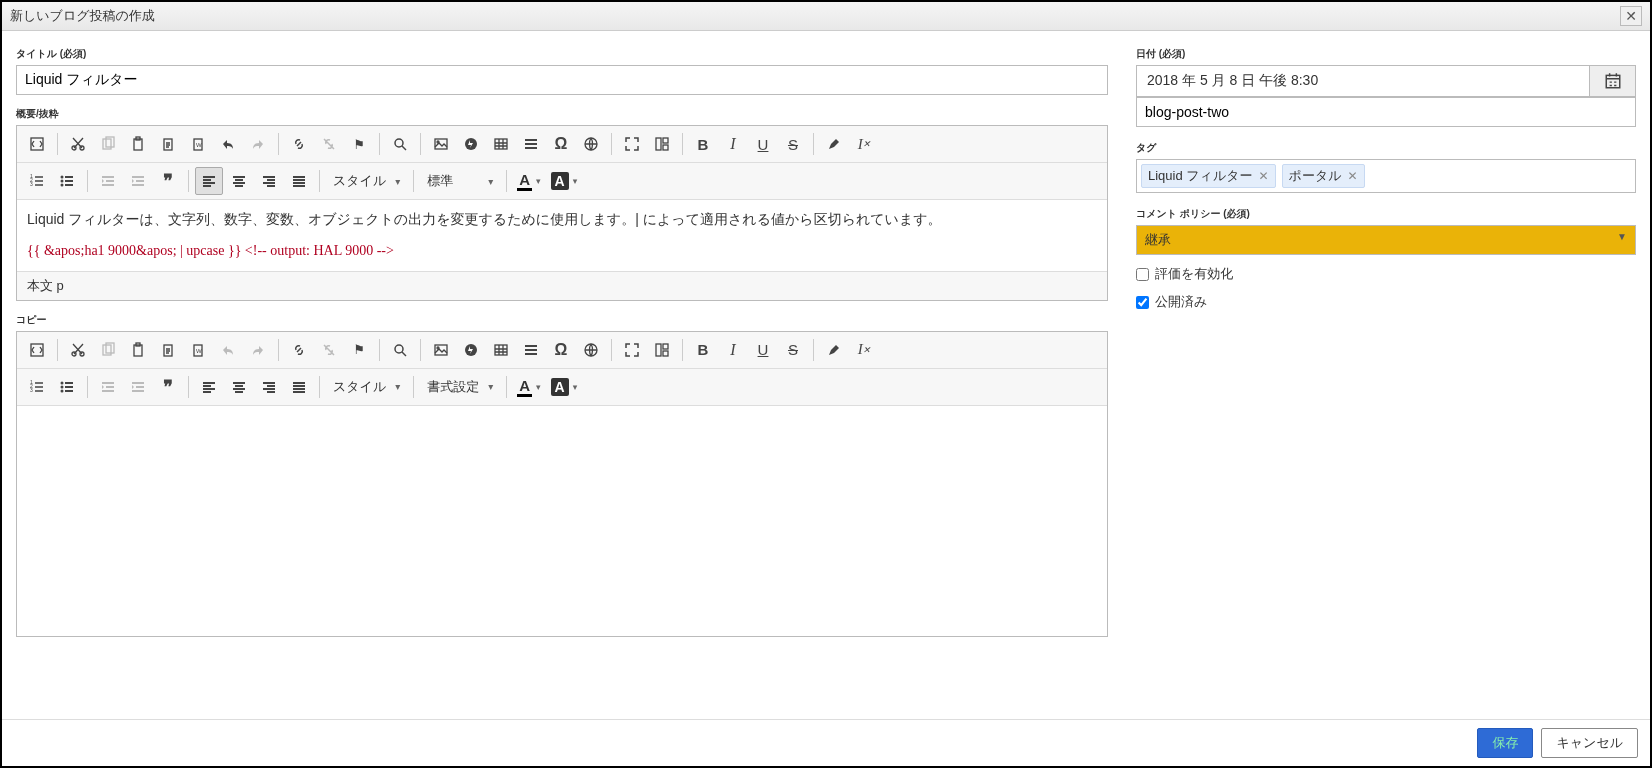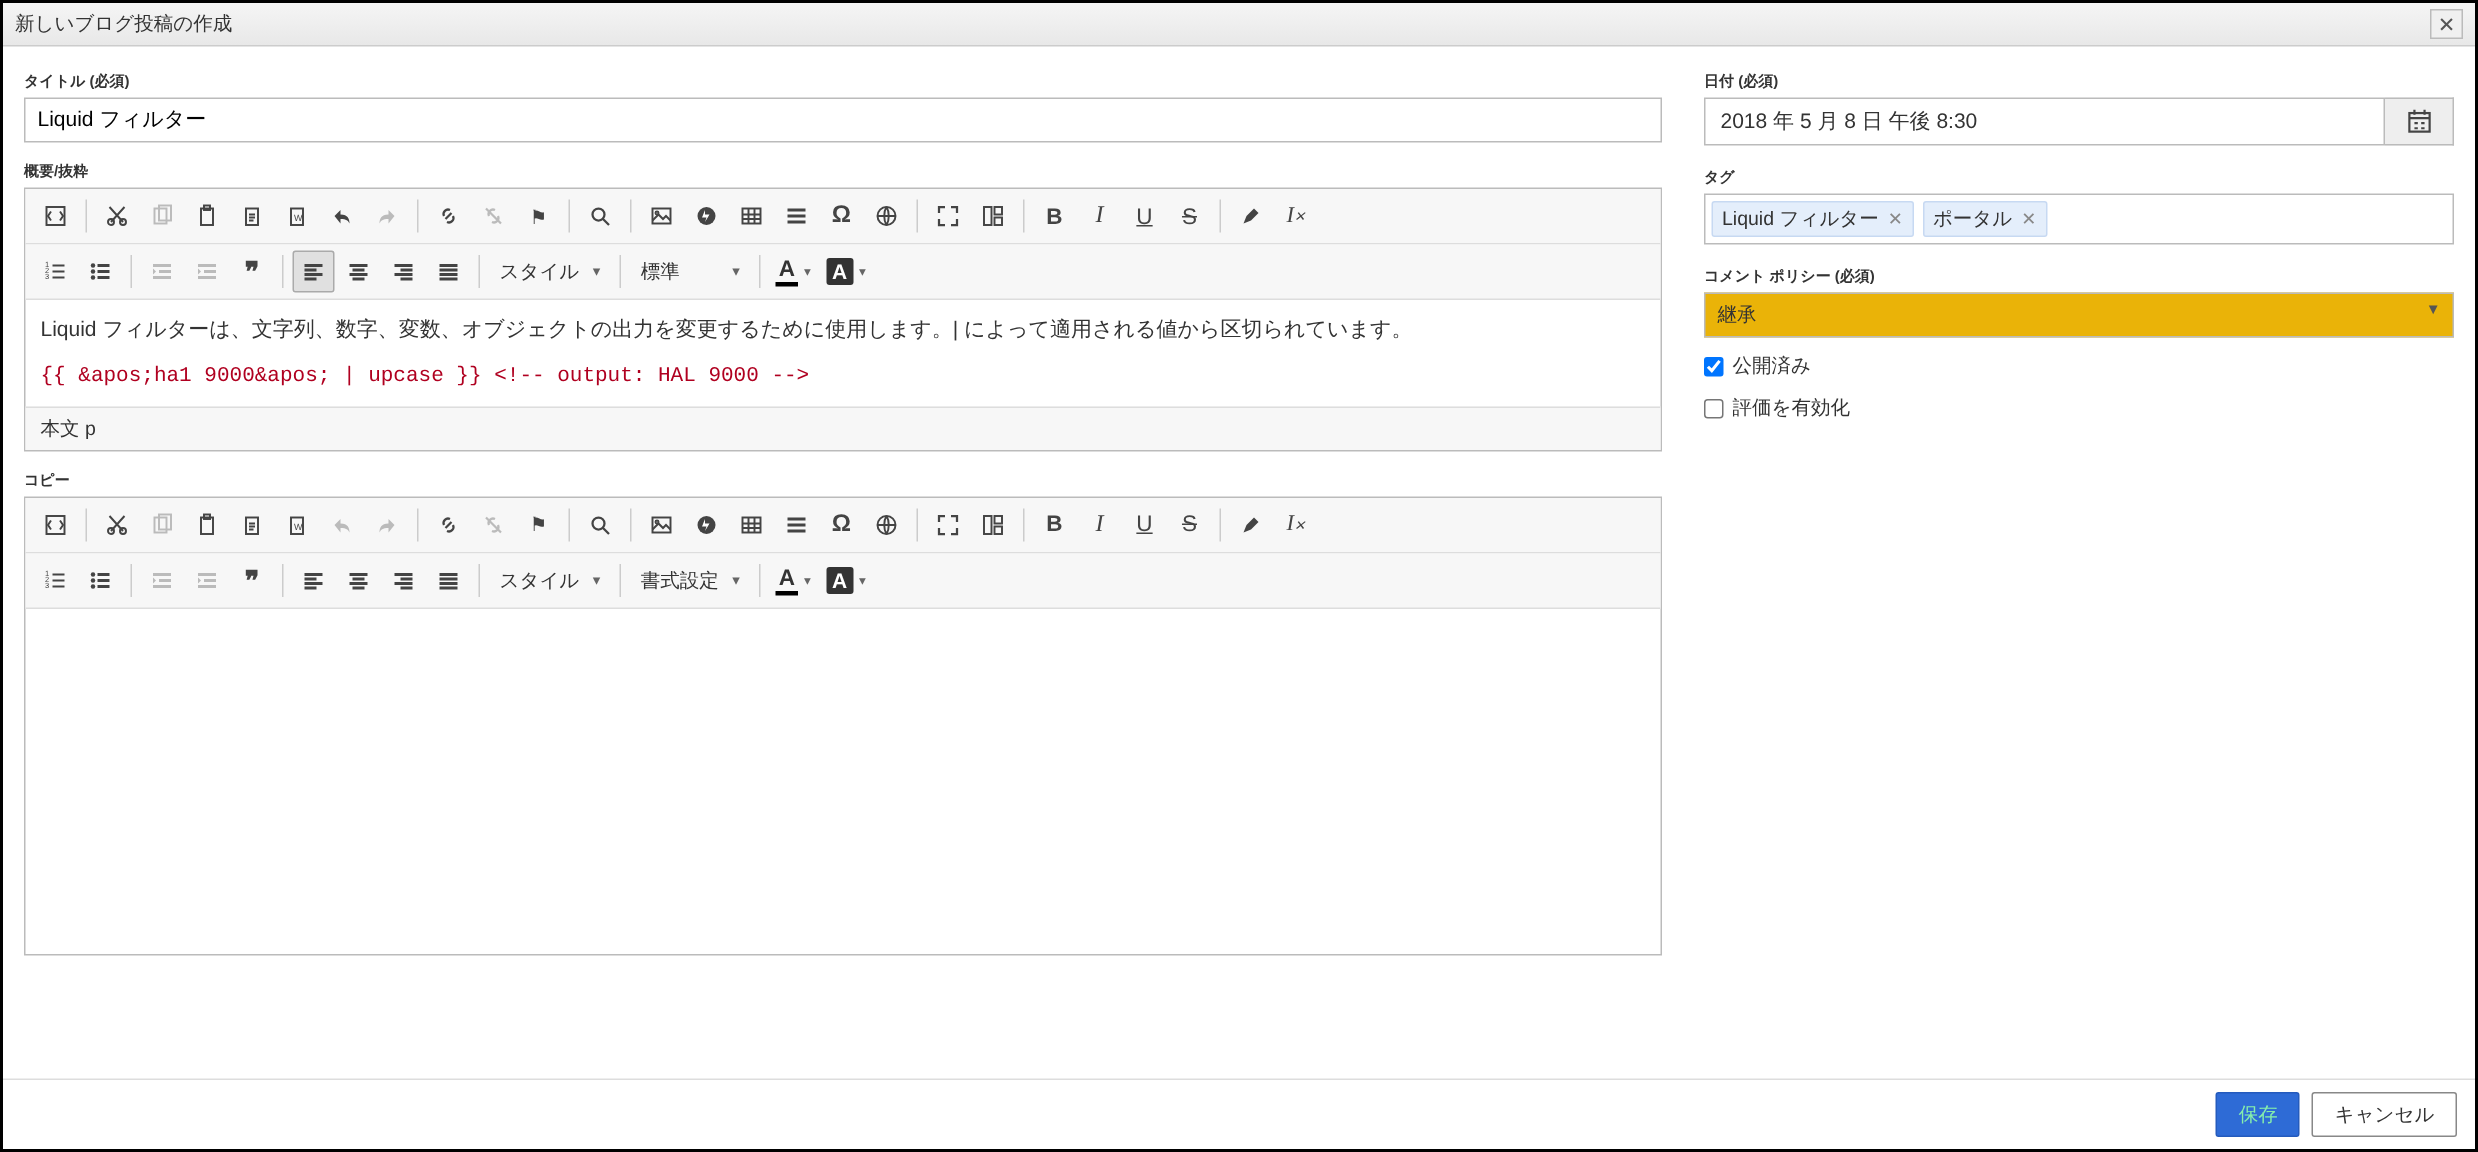--- a/index.html
+++ b/index.html
@@ -21,21 +21,21 @@
 .tbtn.disabled { color: #bbb; cursor: default; }
 .tbtn svg { width: 16px; height: 16px; }
 .sep { width: 1px; height: 22px; background: #ccc; margin: 0 4px; }
 .tsel { height: 28px; border: 1px solid transparent; background: transparent; padding: 0 20px 0 6px; font-size: 13px; cursor: pointer; position: relative; display: inline-flex; align-items: center; min-width: 80px; }
 .tsel::after { content: "▾"; position: absolute; right: 6px; color: #666; font-size: 10px; }
 .tcolor { display: inline-flex; align-items: center; gap: 2px; height: 28px; padding: 0 4px; cursor: pointer; }
 .tcolor .a { font-weight: bold; font-size: 15px; border-bottom: 3px solid #000; padding: 0 2px; }
 .tcolor .bg { background: #333; color: #fff; font-weight: bold; font-size: 14px; padding: 1px 4px; border-radius: 2px; }
 .tcolor .dd { font-size: 9px; color: #666; margin-left: 2px; }
 .editor-content { padding: 8px 10px; min-height: 68px; font-size: 14px; line-height: 1.6; position: relative; overflow-y: scroll; max-height: 90px; }
-.editor-content .code { color: #b00020; font-family: Liberation Mono, monospace; }
+.editor-content .code { color: #b00020; font-family: Liberation Serif, serif; }
 .editor-status { border-top: 1px solid #ddd; background: #f7f7f7; padding: 5px 10px; font-size: 13px; color: #333; }
 .editor-content-big { min-height: 230px; }
 .date-row { display: flex; }
 .date-input { flex: 1; border: 1px solid #bbb; padding: 6px 10px; font-size: 14px; background: #fff; }
 .date-btn { width: 46px; border: 1px solid #bbb; border-left: none; background: #eee; display: flex; align-items: center; justify-content: center; cursor: pointer; }
 .tag-box { border: 1px solid #bbb; padding: 4px; display: flex; gap: 6px; flex-wrap: wrap; min-height: 34px; }
 .tag-chip { background: #e4eefb; border: 1px solid #c7d9f2; border-radius: 2px; padding: 2px 6px; font-size: 13px; display: inline-flex; align-items: center; gap: 6px; }
 .tag-chip .x { color: #888; cursor: pointer; font-size: 12px; }
 .select { width: 100%; border: 1px solid #bbb; padding: 5px 8px; font-size: 13px; background: #eab308; position: relative; cursor: pointer; }
 .select::after { content: "▼"; position: absolute; right: 8px; color: #555; font-size: 10px; }
@@ -461,43 +461,44 @@
           <div class="date-row">
             <div class="date-input">2018 年 5 月 8 日 午後 8:30</div>
             <div class="date-btn">
               <svg width="18" height="18" viewBox="0 0 16 16" fill="none" stroke="#444" stroke-width="1.3">
                   <rect x="2" y="3" width="12" height="11"></rect>
                   <path d="M2 6h12M5 1v3M11 1v3M5 9h2M9 9h2M5 12h2M9 12h2"></path>
                 </svg>
             </div>
           </div>
 
+          <input class="text-input" value="blog-post-two" style="">
 
           <label class="field-label" style="margin-top:14px">タグ</label>
           <div class="tag-box">
             <span class="tag-chip">
                 <span>Liquid フィルター</span>
                 <span class="x">✕</span>
               </span>
             <span class="tag-chip">
                 <span>ポータル</span>
                 <span class="x">✕</span>
               </span>
           </div>
 
           <label class="field-label" style="margin-top:14px">コメント ポリシー (必須)</label>
           <div class="select">継承</div>
 
           <div class="chk-row">
+            <input type="checkbox" style="">
+            <span>評価を有効化</span>
+          </div>
+          <div class="chk-row">
             <input type="checkbox" checked="" style="">
             <span>公開済み</span>
-          </div>
-          <div class="chk-row">
-            <input type="checkbox" style="">
-            <span>評価を有効化</span>
           </div>
         </div>
       </div>
     </div>
   </div>
 
   <div class="footer">
     <button class="btn btn-primary">保存</button>
     <button class="btn btn-default">キャンセル</button>
   </div>

